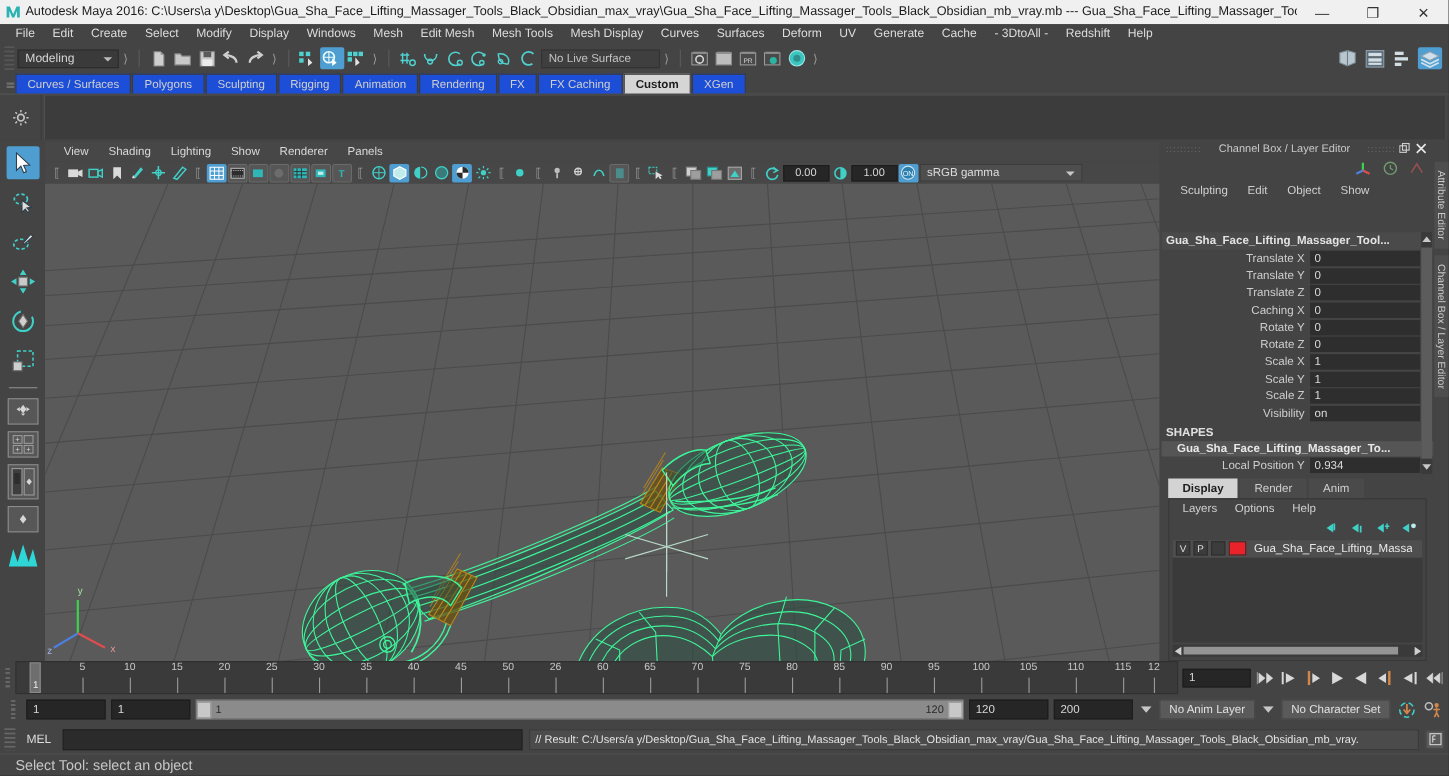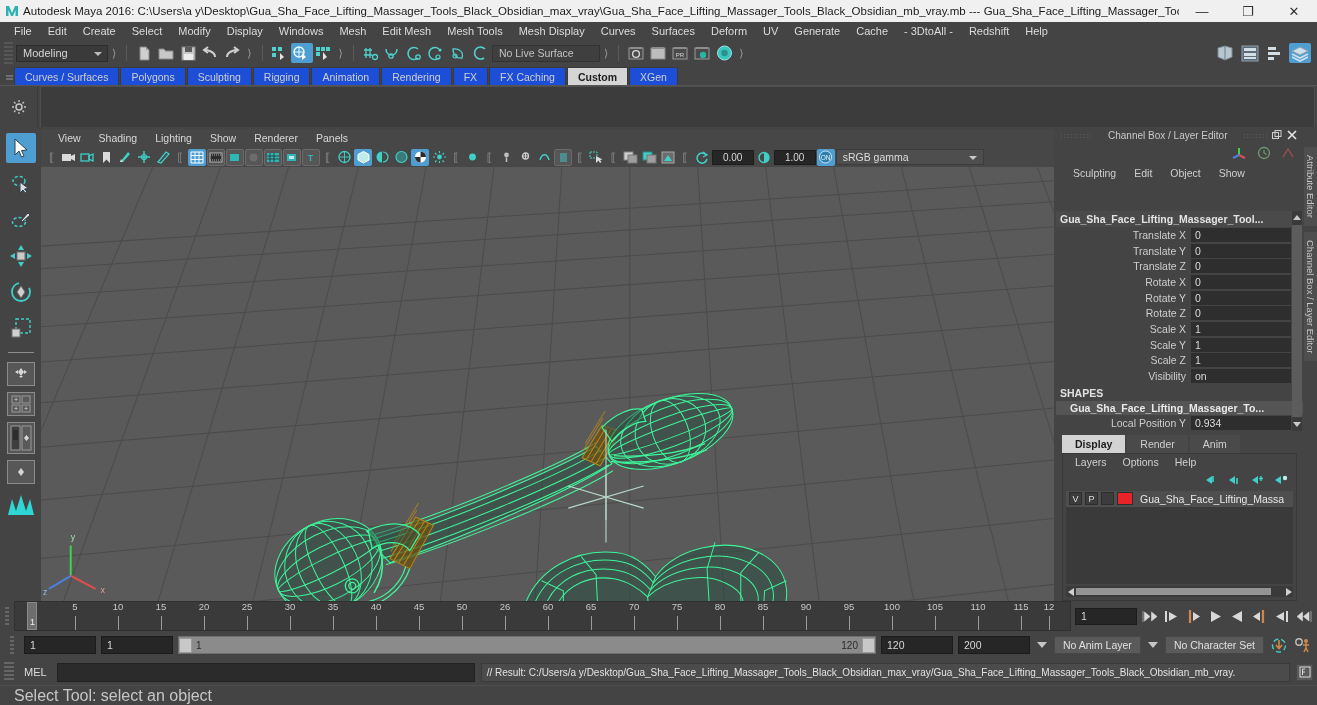--- a/index.html
+++ b/index.html
@@ -150,21 +150,21 @@
 
   
   .cmdrow { height:26px; display:flex; align-items:center; gap:6px; padding:0 4px; background:#444;}
   .cmdgrip { width:10px;height:20px;background:repeating-linear-gradient(to bottom,#666 0 2px,transparent 2px 4px); background-size:3px 4px;}
   .mel { font-size:11px; color:#dcdcdc; padding:0 4px;}
   .cmdinput { width:418px;height:19px;background:#2b2b2b;border:1px solid #222;}
   .result { flex:1 1 auto; height:19px; background:#4b4b4b; border:1px solid #3a3a3a; font-size:10px; color:#e2e2e2; display:flex;align-items:center; padding-left:5px; white-space:nowrap; overflow:hidden;}
   .resbtn { width:17px;height:17px;background:#5a5a5a;border:1px solid #474747;display:flex;align-items:center;justify-content:center;font-size:9px;color:#ddd;}
 
   .statusrow { height:20px; display:flex; align-items:center; background:#444; padding-left:14px; border-top:1px solid #4e4e4e;}
-  .statusrow .txt { font-size:16px; color:#c6c6c6;text-align:center;}
+  .statusrow .txt { font-size:13px; color:#c6c6c6;text-align:center;}
 
   .ic { display:block; }
 </style>
 </head>
 <body>
 
 <div class="app">
 
   <div class="titlebar">
     <div class="tb-icon">
@@ -864,21 +864,21 @@
           </div>
           <div class="chanrow">
             <span class="chanlabel">Translate Y</span>
             <span class="chanval">0</span>
           </div>
           <div class="chanrow">
             <span class="chanlabel">Translate Z</span>
             <span class="chanval">0</span>
           </div>
           <div class="chanrow">
-            <span class="chanlabel">Rotate X</span>
+            <span class="chanlabel">Caching X</span>
             <span class="chanval">0</span>
           </div>
           <div class="chanrow">
             <span class="chanlabel">Rotate Y</span>
             <span class="chanval">0</span>
           </div>
           <div class="chanrow">
             <span class="chanlabel">Rotate Z</span>
             <span class="chanval">0</span>
           </div>

